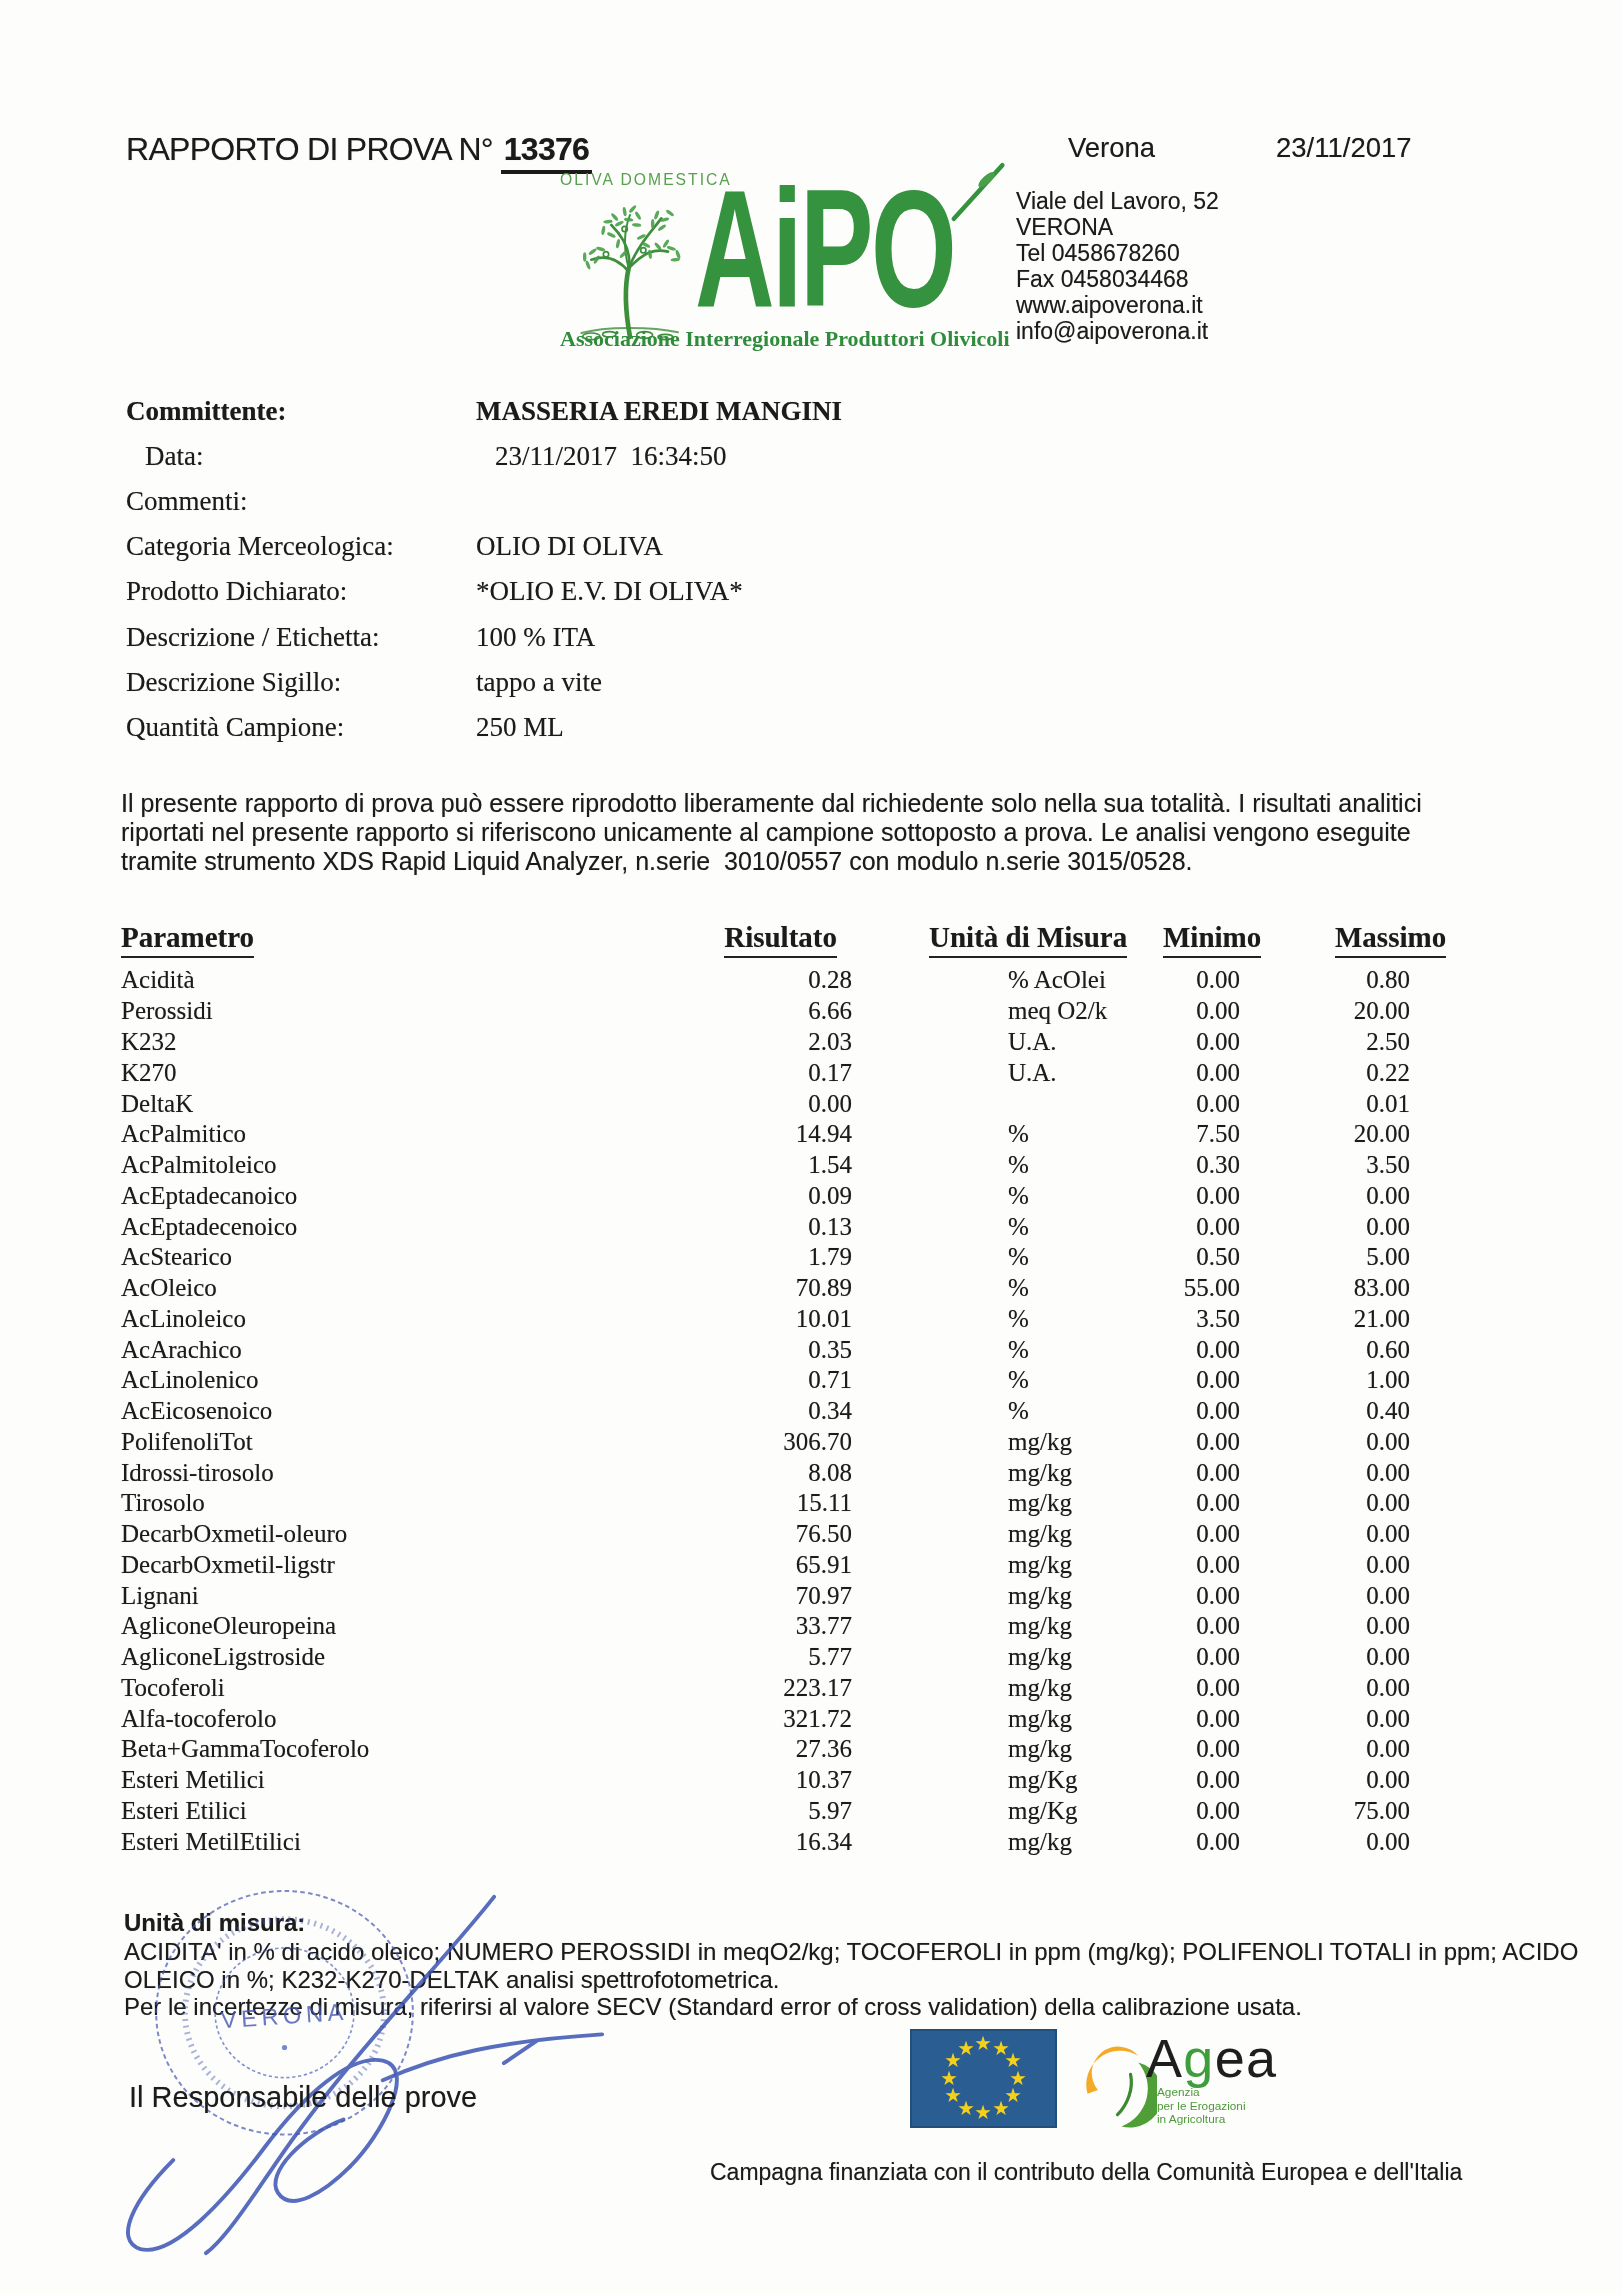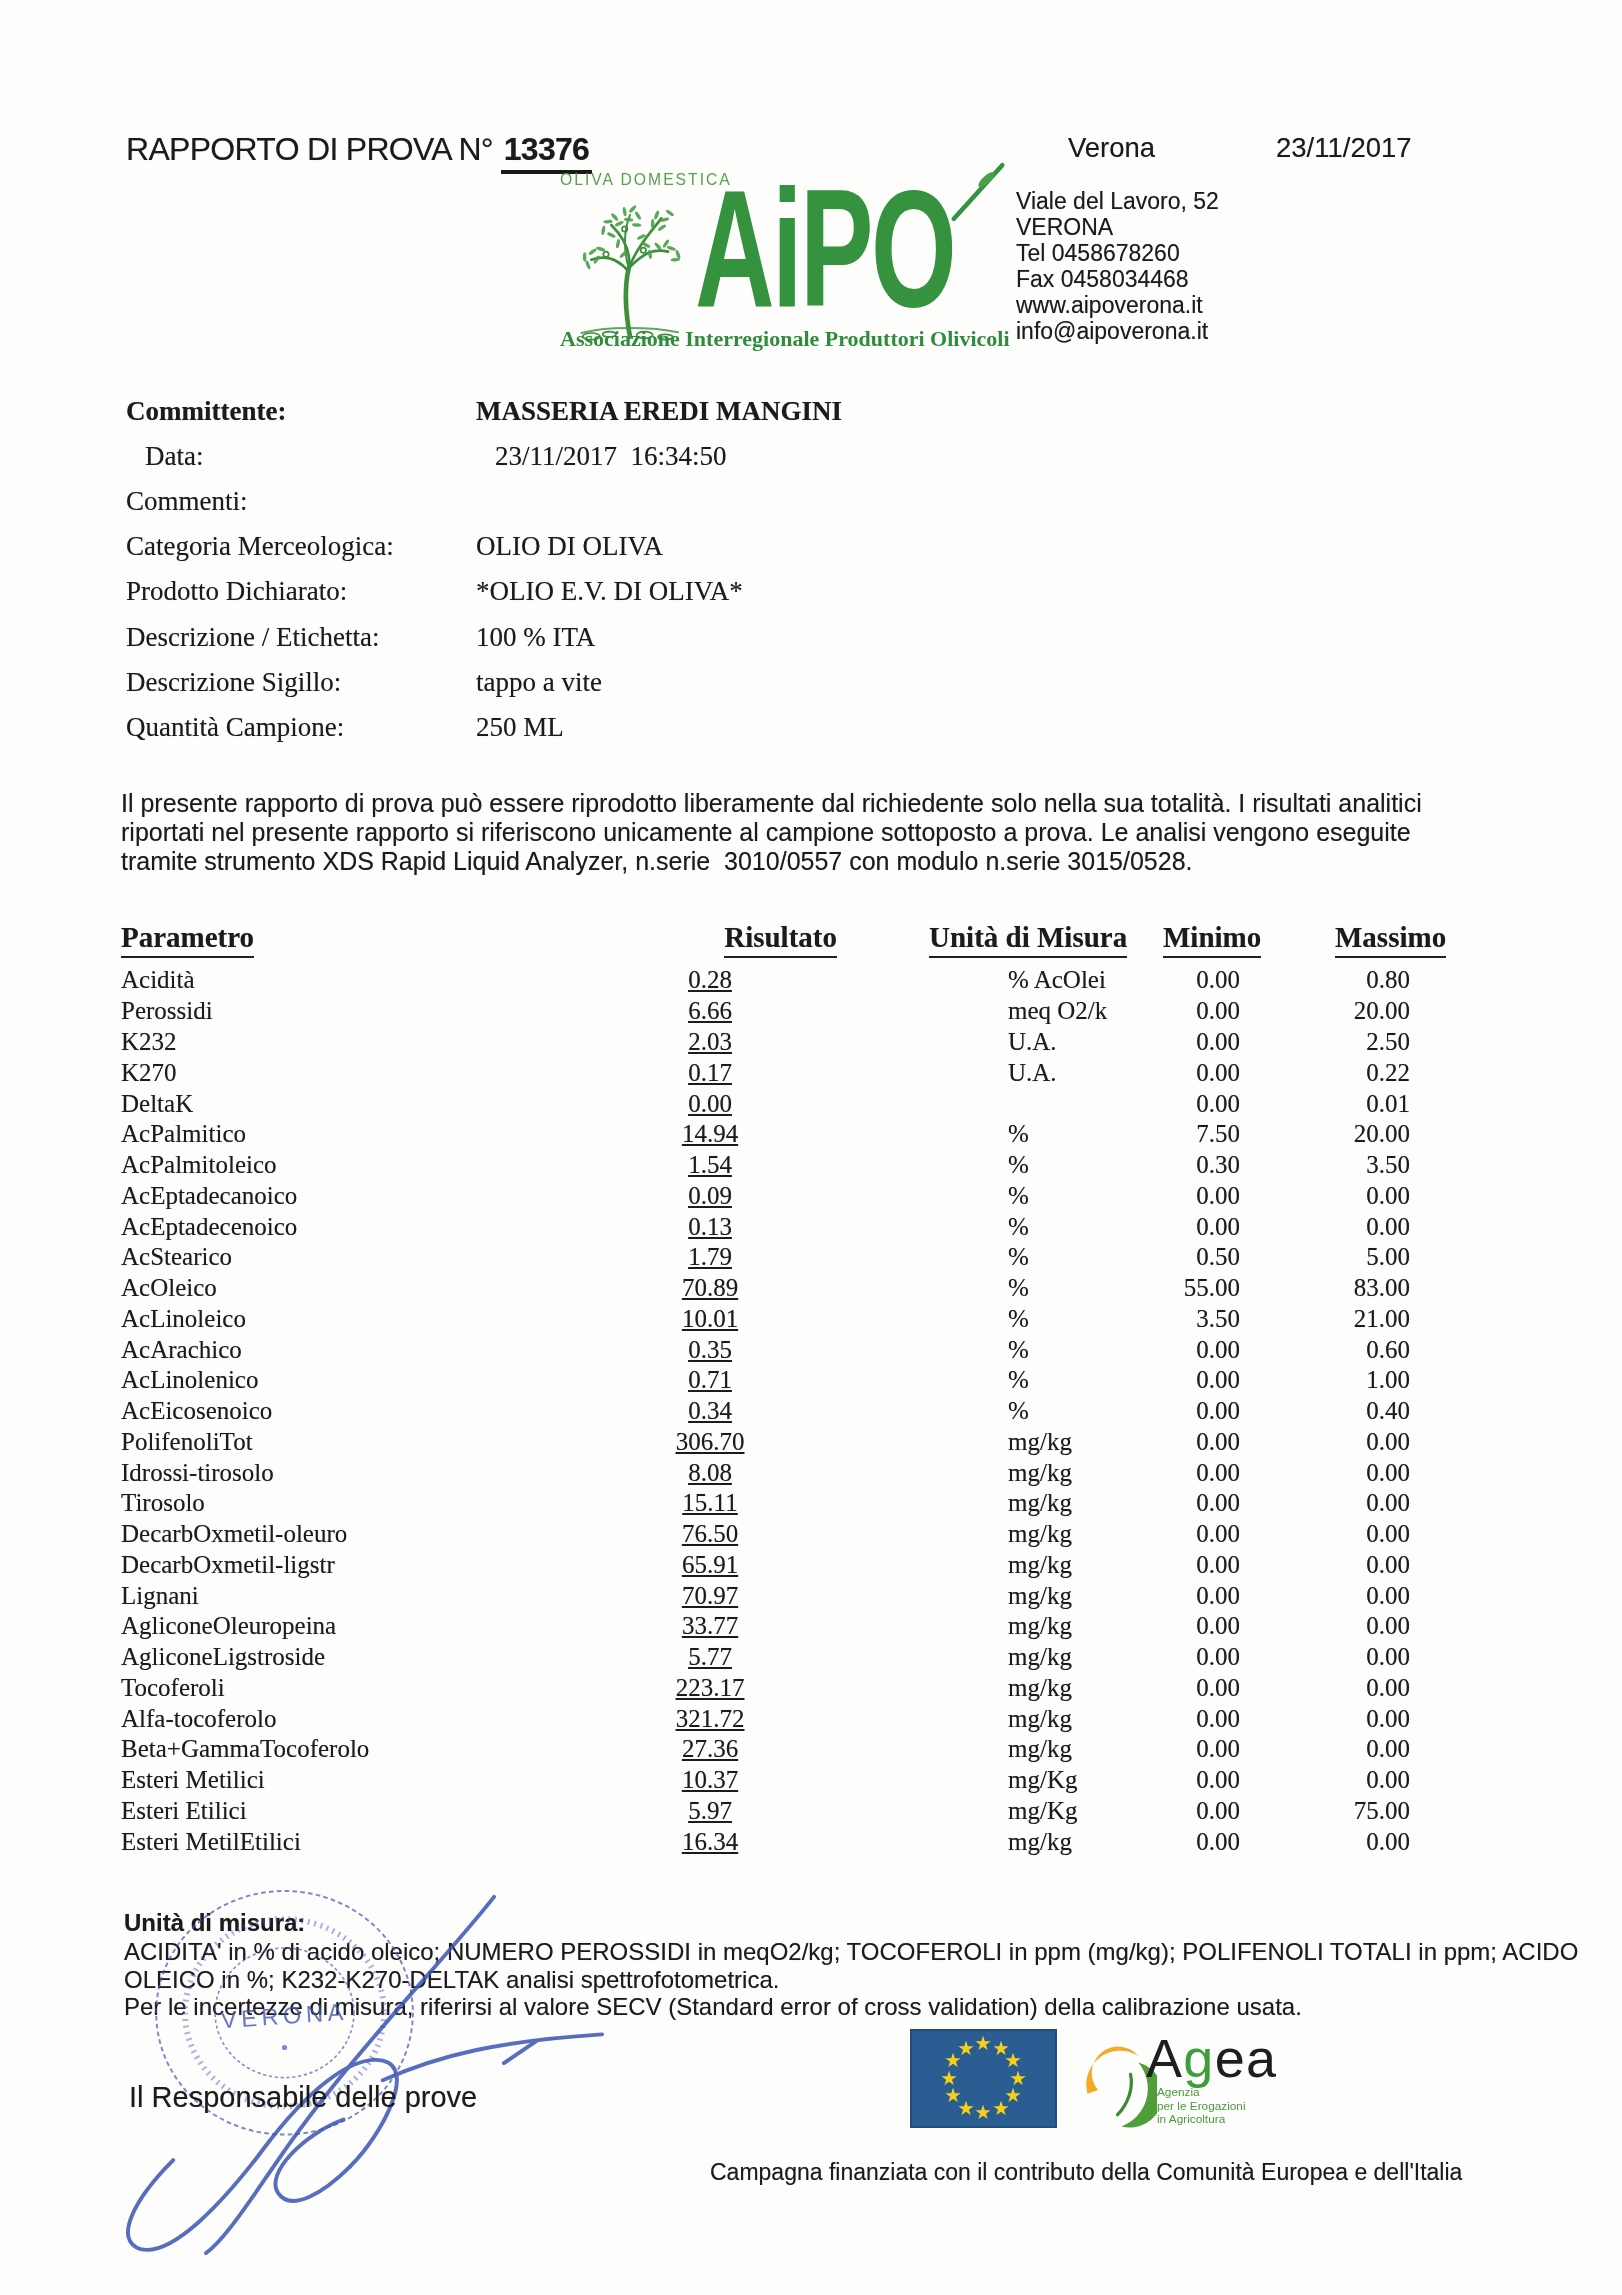--- a/index.html
+++ b/index.html
@@ -29,21 +29,21 @@
   .info-row.b .info-label,.info-row.b .info-value{font-weight:bold;}
 
   
   .disc-line{left:121px;font-size:25px;white-space:pre;}
 
   
   .th{font-family:"Liberation Serif",serif;font-size:29px;font-weight:bold;white-space:nowrap;}
   .th span{border-bottom:2.6px solid #222;padding-bottom:2px;display:inline-block;}
   .cell{position:absolute;font-family:"Liberation Serif",serif;font-size:25px;white-space:nowrap;}
   .c-param{left:121px;width:517px;}
-  .c-ris{left:612px;width:196px;text-align:center;text-decoration:underline;}
+  .c-ris{left:656px;width:196px;text-align:right;}
   .c-unit{left:1008px;width:209px;}
   .c-min{left:1099px;width:141px;text-align:right;}
   .c-max{left:1276px;width:134px;text-align:right;}
 
   
   .units-label{left:124px;top:1909px;font-size:24px;font-weight:bold;}
   .units-line{left:124px;font-size:24px;white-space:pre;}
 
   .resp{left:129px;top:2081px;font-size:29px;}
   .caption{left:710px;top:2159px;font-size:23px;}

